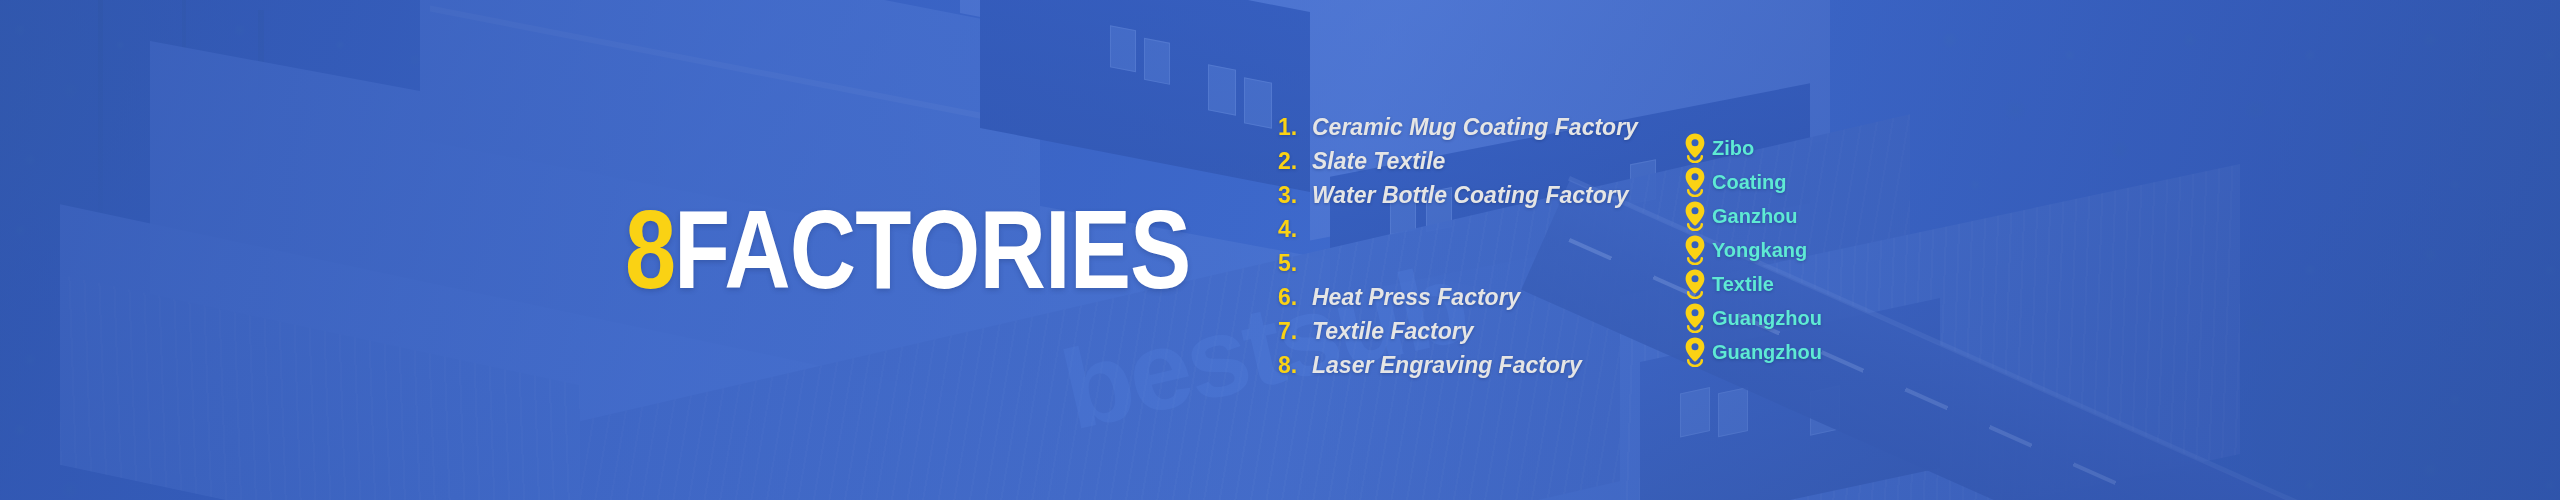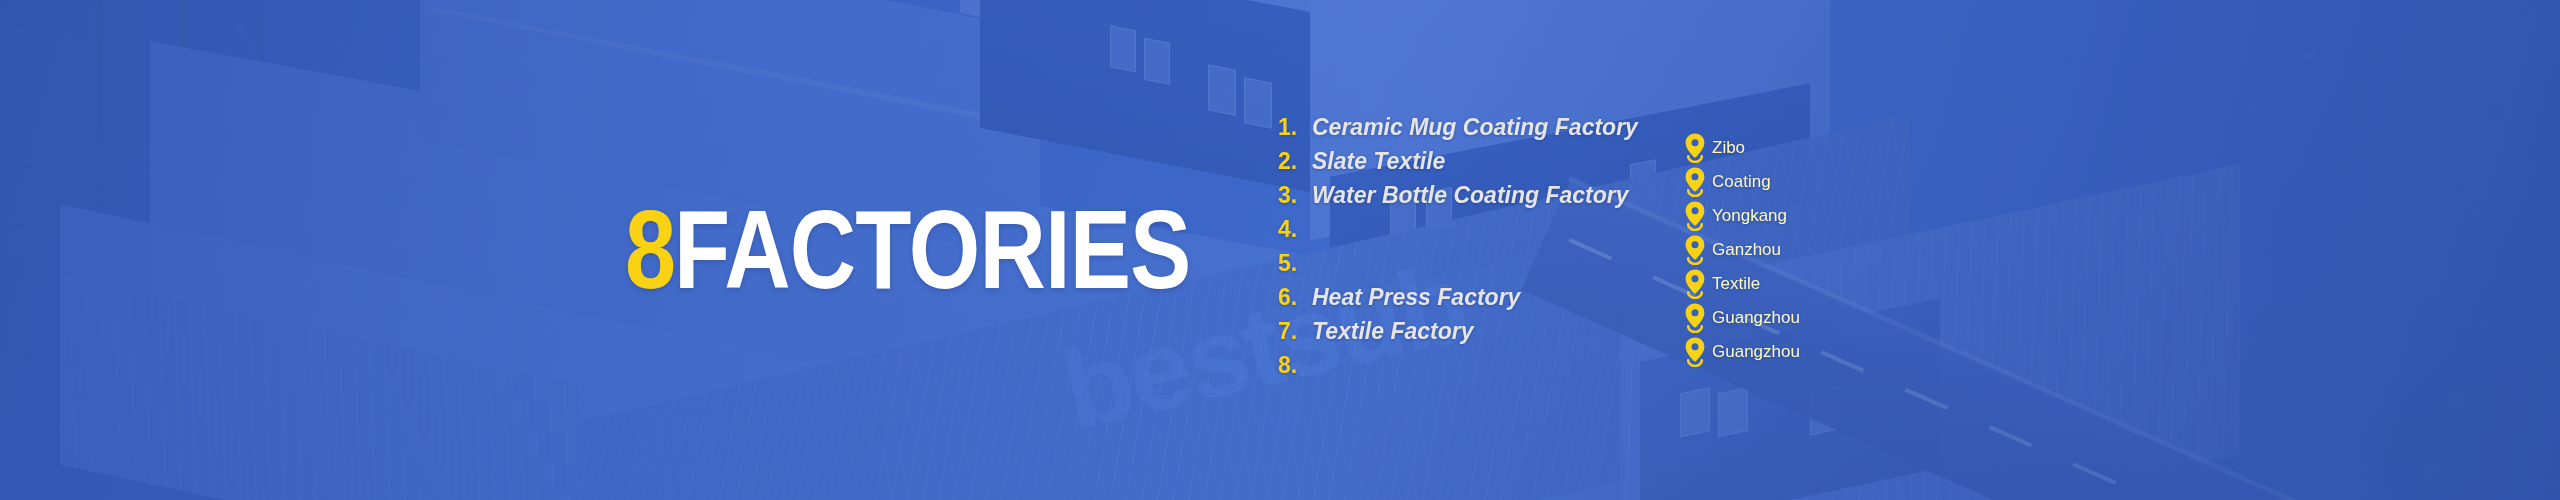--- a/index.html
+++ b/index.html
@@ -345,23 +345,23 @@
     white-space: nowrap;
   }
   .pin-icon {
     flex: 0 0 22px;
     width: 22px;
     height: 30px;
     margin-right: 6px;
     display: block;
   }
   .location-label {
-    color: #fef9c3;
-    font-size: 17px;
-    font-weight: 400;
+    color: #5eead4;
+    font-size: 20px;
+    font-weight: 700;
     text-shadow: 0 1px 3px rgba(18,38,88,.35);
   }
 </style>
 </head>
 <body>
 
 <div class="banner">
 
   <div class="bg-layer">
     <div class="bg-ground"></div>
@@ -439,20 +439,21 @@
         <li class="factory-row">
           <span class="factory-index">6.</span>
           <span class="factory-label">Heat Press Factory</span>
         </li>
         <li class="factory-row">
           <span class="factory-index">7.</span>
           <span class="factory-label">Textile Factory</span>
         </li>
         <li class="factory-row">
           <span class="factory-index">8.</span>
+          <span class="factory-label">Laser Engraving Factory</span>
         </li>
       </ul>
 
     <ul class="location-list" id="location-list">
         <li class="location-row">
           <svg class="pin-icon" viewBox="0 0 22 30">
             <path d="M11 0.6C5.6 0.6 1.6 4.6 1.6 9.9c0 5.4 6.3 12.1 8.4 14.2a1.4 1.4 0 0 0 2 0c2.1-2.1 8.4-8.8 8.4-14.2 0-5.3-4-9.3-9.4-9.3z" fill="#fad214"></path>
             <circle cx="11" cy="9.7" r="3.5" fill="#3560bd"></circle>
             <path d="M4.2 23.4c0 3.1 3 5.6 6.8 5.6s6.8-2.5 6.8-5.6" fill="none" stroke="#fad214" stroke-width="2.6" stroke-linecap="round"></path>
           </svg>
@@ -465,29 +466,29 @@
             <path d="M4.2 23.4c0 3.1 3 5.6 6.8 5.6s6.8-2.5 6.8-5.6" fill="none" stroke="#fad214" stroke-width="2.6" stroke-linecap="round"></path>
           </svg>
           <span class="location-label">Coating</span>
         </li>
         <li class="location-row">
           <svg class="pin-icon" viewBox="0 0 22 30">
             <path d="M11 0.6C5.6 0.6 1.6 4.6 1.6 9.9c0 5.4 6.3 12.1 8.4 14.2a1.4 1.4 0 0 0 2 0c2.1-2.1 8.4-8.8 8.4-14.2 0-5.3-4-9.3-9.4-9.3z" fill="#fad214"></path>
             <circle cx="11" cy="9.7" r="3.5" fill="#3560bd"></circle>
             <path d="M4.2 23.4c0 3.1 3 5.6 6.8 5.6s6.8-2.5 6.8-5.6" fill="none" stroke="#fad214" stroke-width="2.6" stroke-linecap="round"></path>
           </svg>
+          <span class="location-label">Ganzhou</span>
+        </li>
+        <li class="location-row">
+          <svg class="pin-icon" viewBox="0 0 22 30">
+            <path d="M11 0.6C5.6 0.6 1.6 4.6 1.6 9.9c0 5.4 6.3 12.1 8.4 14.2a1.4 1.4 0 0 0 2 0c2.1-2.1 8.4-8.8 8.4-14.2 0-5.3-4-9.3-9.4-9.3z" fill="#fad214"></path>
+            <circle cx="11" cy="9.7" r="3.5" fill="#3560bd"></circle>
+            <path d="M4.2 23.4c0 3.1 3 5.6 6.8 5.6s6.8-2.5 6.8-5.6" fill="none" stroke="#fad214" stroke-width="2.6" stroke-linecap="round"></path>
+          </svg>
           <span class="location-label">Yongkang</span>
-        </li>
-        <li class="location-row">
-          <svg class="pin-icon" viewBox="0 0 22 30">
-            <path d="M11 0.6C5.6 0.6 1.6 4.6 1.6 9.9c0 5.4 6.3 12.1 8.4 14.2a1.4 1.4 0 0 0 2 0c2.1-2.1 8.4-8.8 8.4-14.2 0-5.3-4-9.3-9.4-9.3z" fill="#fad214"></path>
-            <circle cx="11" cy="9.7" r="3.5" fill="#3560bd"></circle>
-            <path d="M4.2 23.4c0 3.1 3 5.6 6.8 5.6s6.8-2.5 6.8-5.6" fill="none" stroke="#fad214" stroke-width="2.6" stroke-linecap="round"></path>
-          </svg>
-          <span class="location-label">Ganzhou</span>
         </li>
         <li class="location-row">
           <svg class="pin-icon" viewBox="0 0 22 30">
             <path d="M11 0.6C5.6 0.6 1.6 4.6 1.6 9.9c0 5.4 6.3 12.1 8.4 14.2a1.4 1.4 0 0 0 2 0c2.1-2.1 8.4-8.8 8.4-14.2 0-5.3-4-9.3-9.4-9.3z" fill="#fad214"></path>
             <circle cx="11" cy="9.7" r="3.5" fill="#3560bd"></circle>
             <path d="M4.2 23.4c0 3.1 3 5.6 6.8 5.6s6.8-2.5 6.8-5.6" fill="none" stroke="#fad214" stroke-width="2.6" stroke-linecap="round"></path>
           </svg>
           <span class="location-label">Textile</span>
         </li>
         <li class="location-row">

